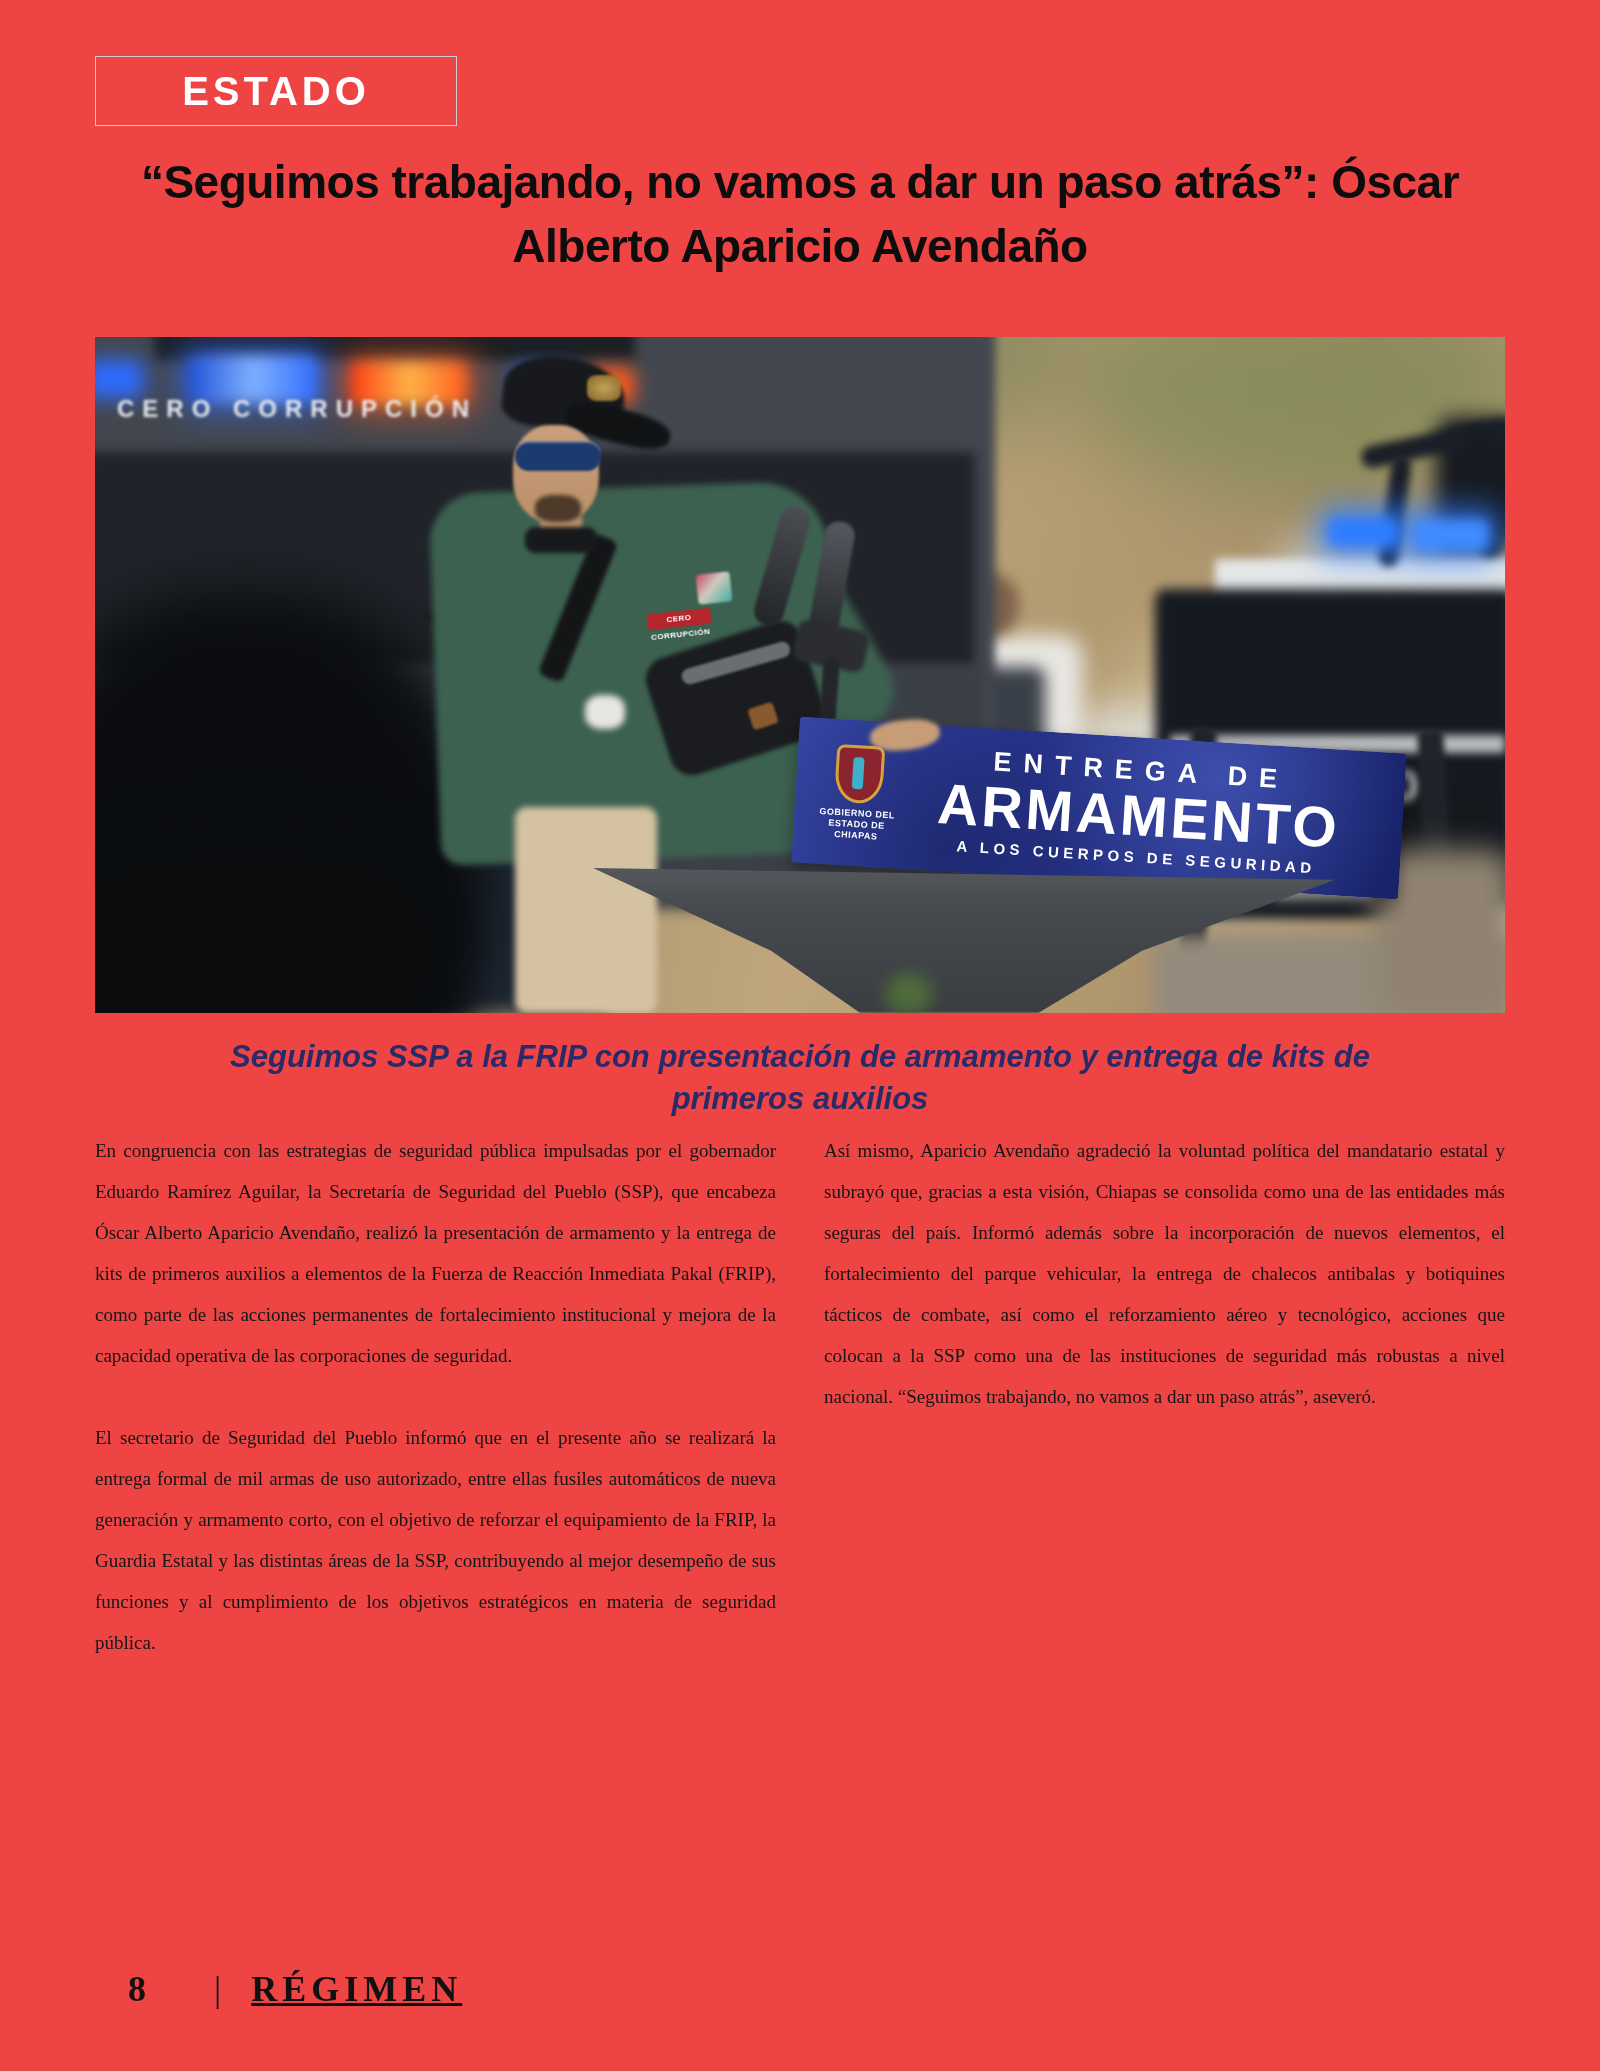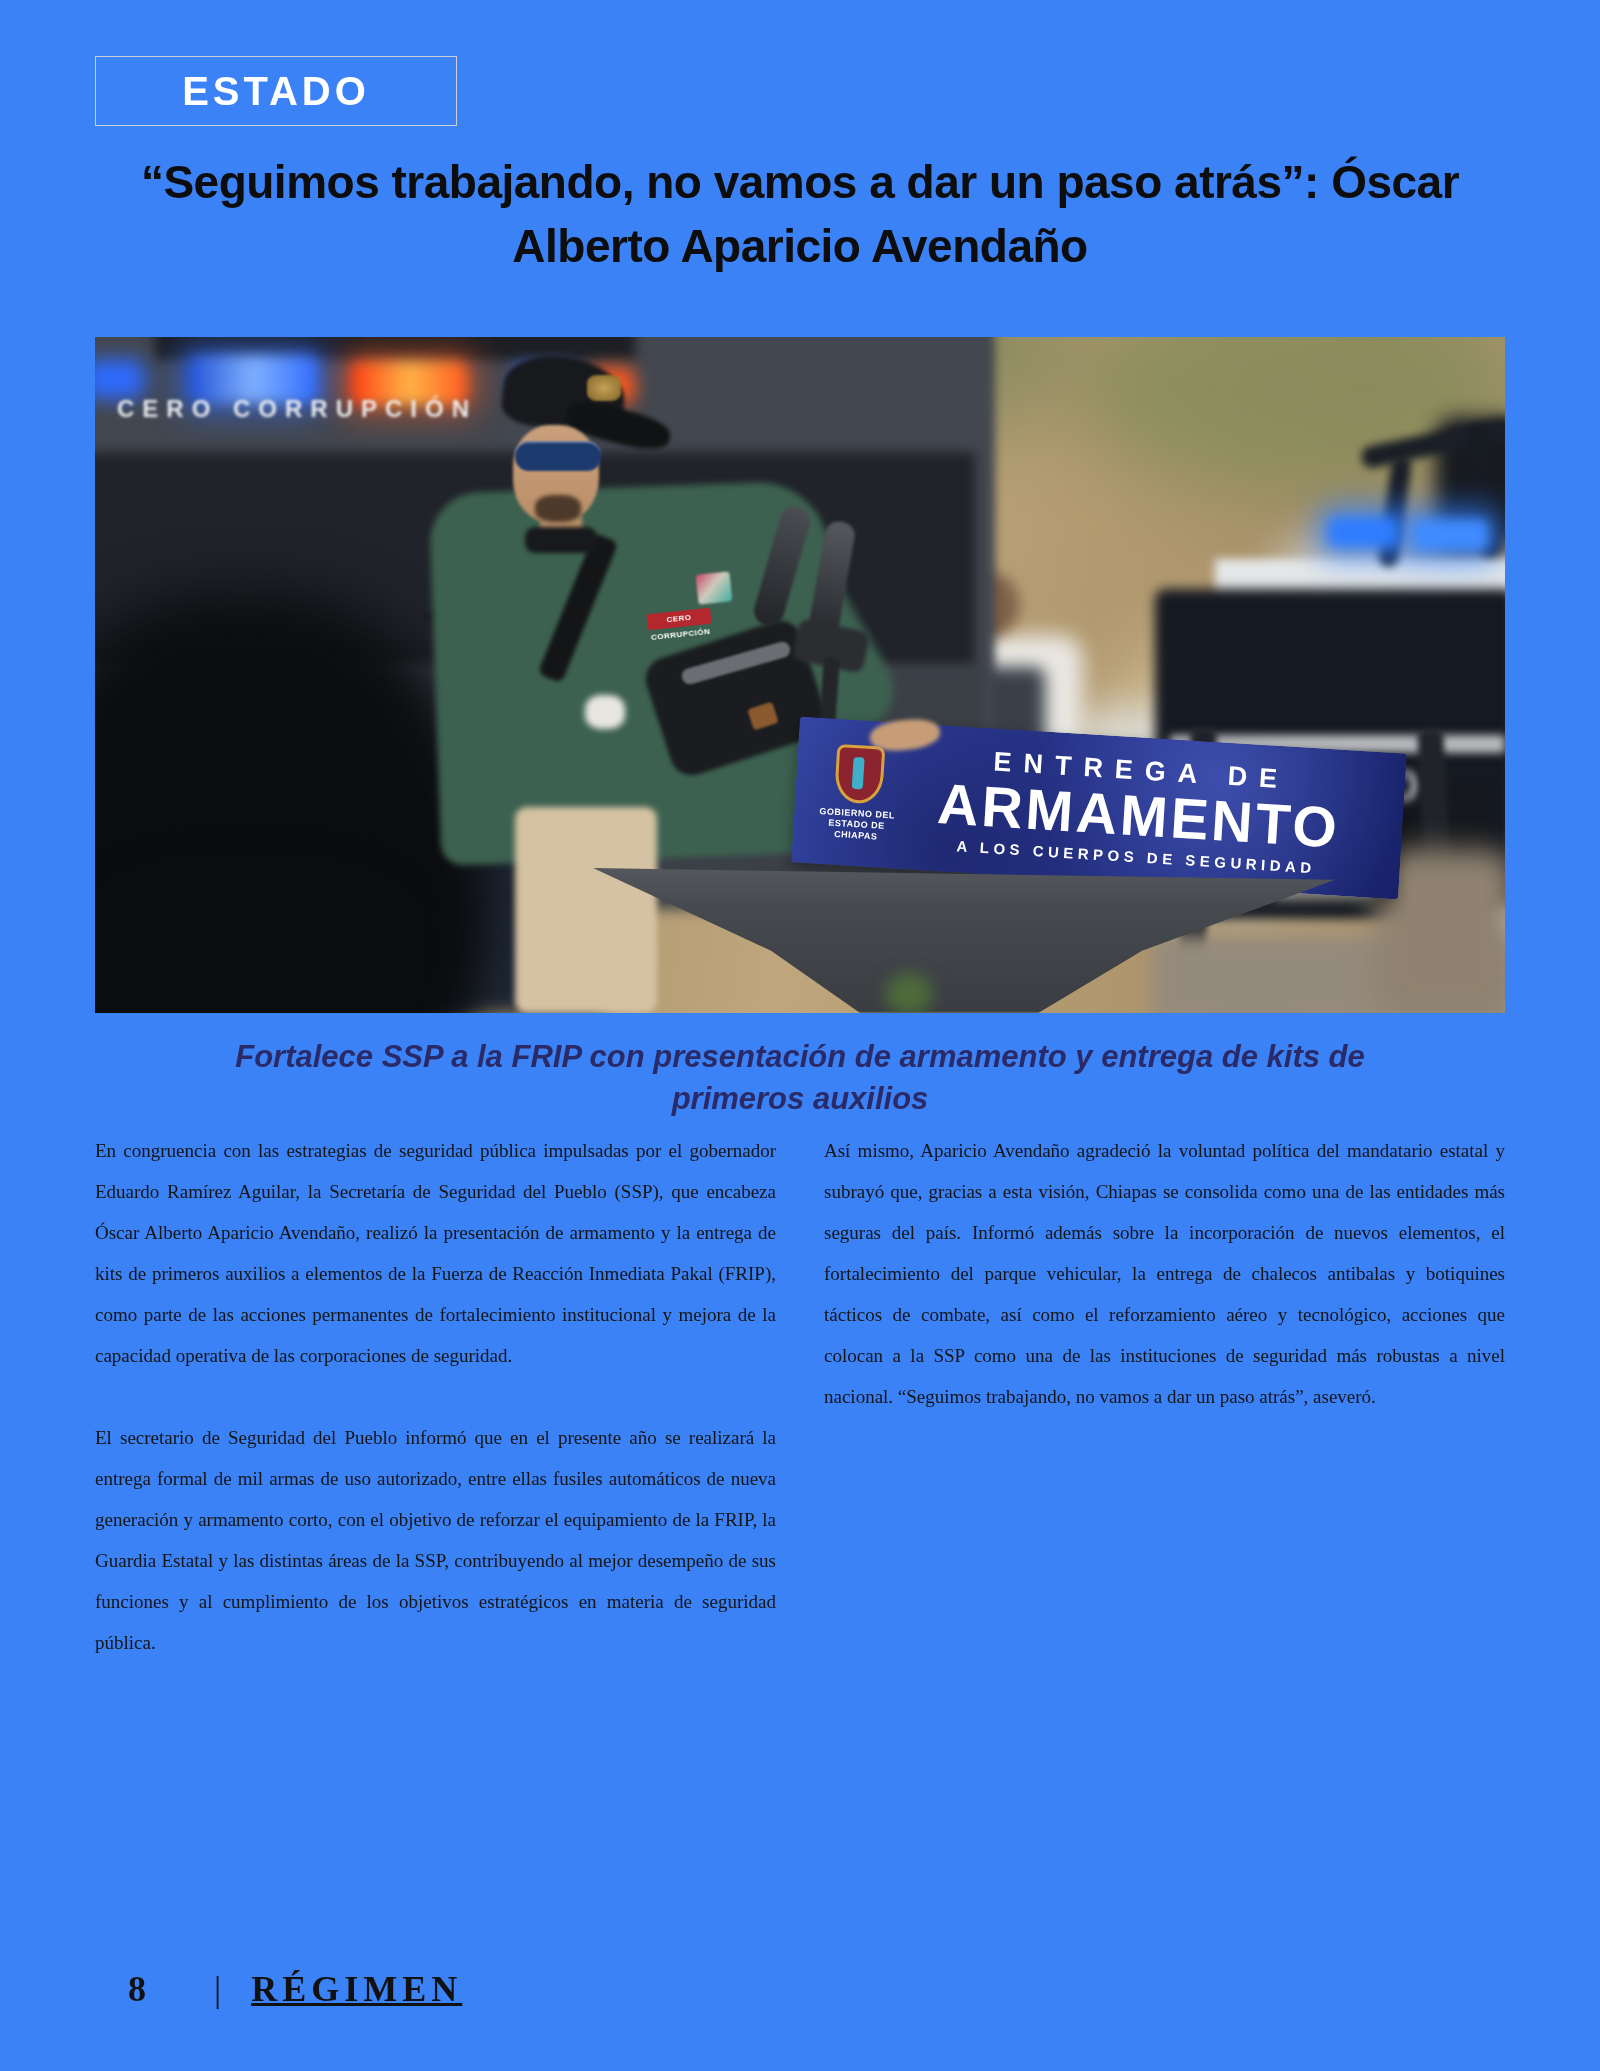--- a/index.html
+++ b/index.html
@@ -1,16 +1,16 @@
 <!DOCTYPE html>
 <html lang="es"><head>
 <meta charset="utf-8">
 <style>
   html,body{margin:0;padding:0;background:#ffffff;}
-  .page{position:relative;width:1600px;height:2071px;background:#3b82f6;overflow:hidden;
+  .page{position:relative;width:1600px;height:2071px;background:#ef4444;overflow:hidden;
         font-family:"Liberation Serif",serif;color:#151515;}
 
   
   .section-tag{position:absolute;left:95px;top:56px;width:362px;height:70px;
 atic    background:#2e4557;color:#ffffff;display:flex;align-items:center;justify-content:center;
     font-family:"Liberation Sans",sans-serif;font-weight:bold;font-size:40px;letter-spacing:4px;
     border:1px solid #c9ced2;box-sizing:border-box;}
 
   
   .headline{position:absolute;left:70px;top:150px;width:1460px;margin:0;text-align:center;
@@ -262,21 +262,21 @@
         <div class="ph-sign-line1">ENTREGA DE</div>
         <div class="ph-sign-line2">ARMAMENTO</div>
         <div class="ph-sign-line3">A LOS CUERPOS DE SEGURIDAD</div>
       </div>
     </div>
     <div class="ph-man-hand"></div>
     <div class="ph-pedestal"></div>
     <div class="ph-bush"></div>
   </div>
 
-  <p class="caption">Fortalece SSP a la FRIP con presentación de armamento y entrega de kits de primeros auxilios</p>
+  <p class="caption">Seguimos SSP a la FRIP con presentación de armamento y entrega de kits de primeros auxilios</p>
 
   <div class="columns">
     <div class="col">
       <p>En congruencia con las estrategias de seguridad pública impulsadas por el gobernador Eduardo Ramírez Aguilar, la Secretaría de Seguridad del Pueblo (SSP), que encabeza Óscar Alberto Aparicio Avendaño, realizó la presentación de armamento y la entrega de kits de primeros auxilios a elementos de la Fuerza de Reacción Inmediata Pakal (FRIP), como parte de las acciones permanentes de fortalecimiento institucional y mejora de la capacidad operativa de las corporaciones de seguridad.</p>
       <p>El secretario de Seguridad del Pueblo informó que en el presente año se realizará la entrega formal de mil armas de uso autorizado, entre ellas fusiles automáticos de nueva generación y armamento corto, con el objetivo de reforzar el equipamiento de la FRIP, la Guardia Estatal y las distintas áreas de la SSP, contribuyendo al mejor desempeño de sus funciones y al cumplimiento de los objetivos estratégicos en materia de seguridad pública.</p>
     </div>
     <div class="col">
       <p>Así mismo, Aparicio Avendaño agradeció la voluntad política del mandatario estatal y subrayó que, gracias a esta visión, Chiapas se consolida como una de las entidades más seguras del país. Informó además sobre la incorporación de nuevos elementos, el fortalecimiento del parque vehicular, la entrega de chalecos antibalas y botiquines tácticos de combate, así como el reforzamiento aéreo y tecnológico, acciones que colocan a la SSP como una de las instituciones de seguridad más robustas a nivel nacional. “Seguimos trabajando, no vamos a dar un paso atrás”, aseveró.</p>
     </div>
   </div>

